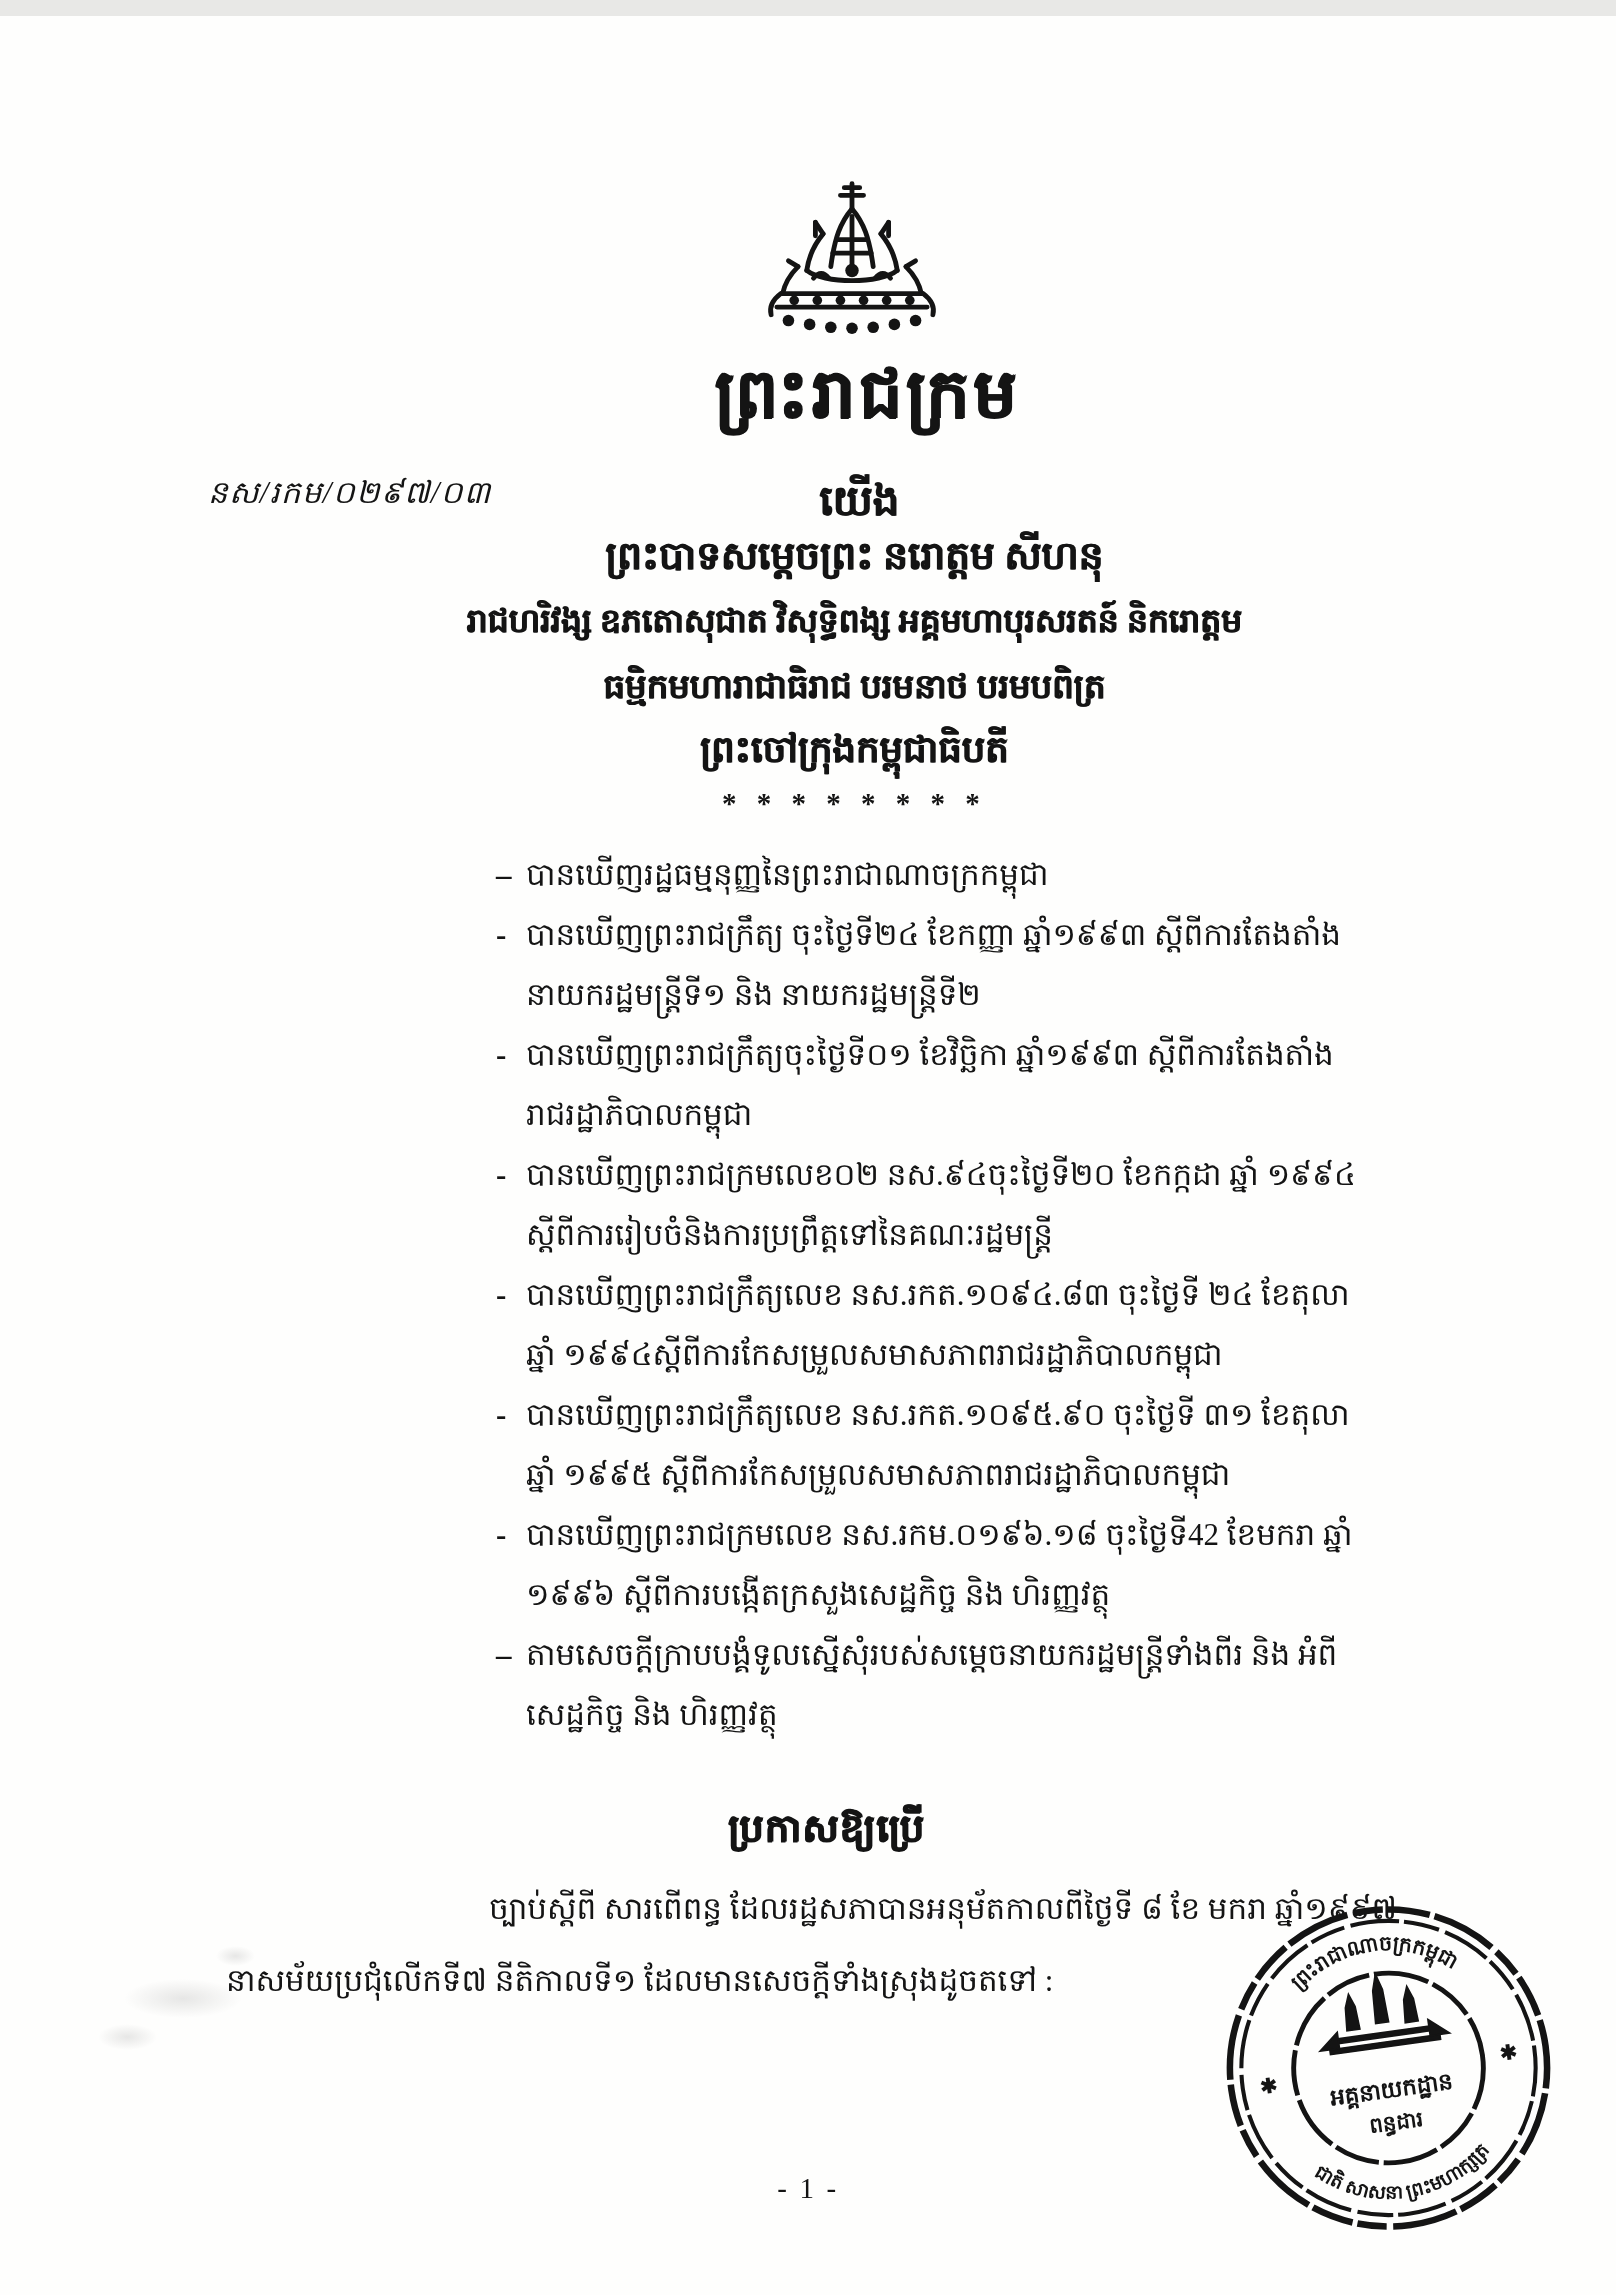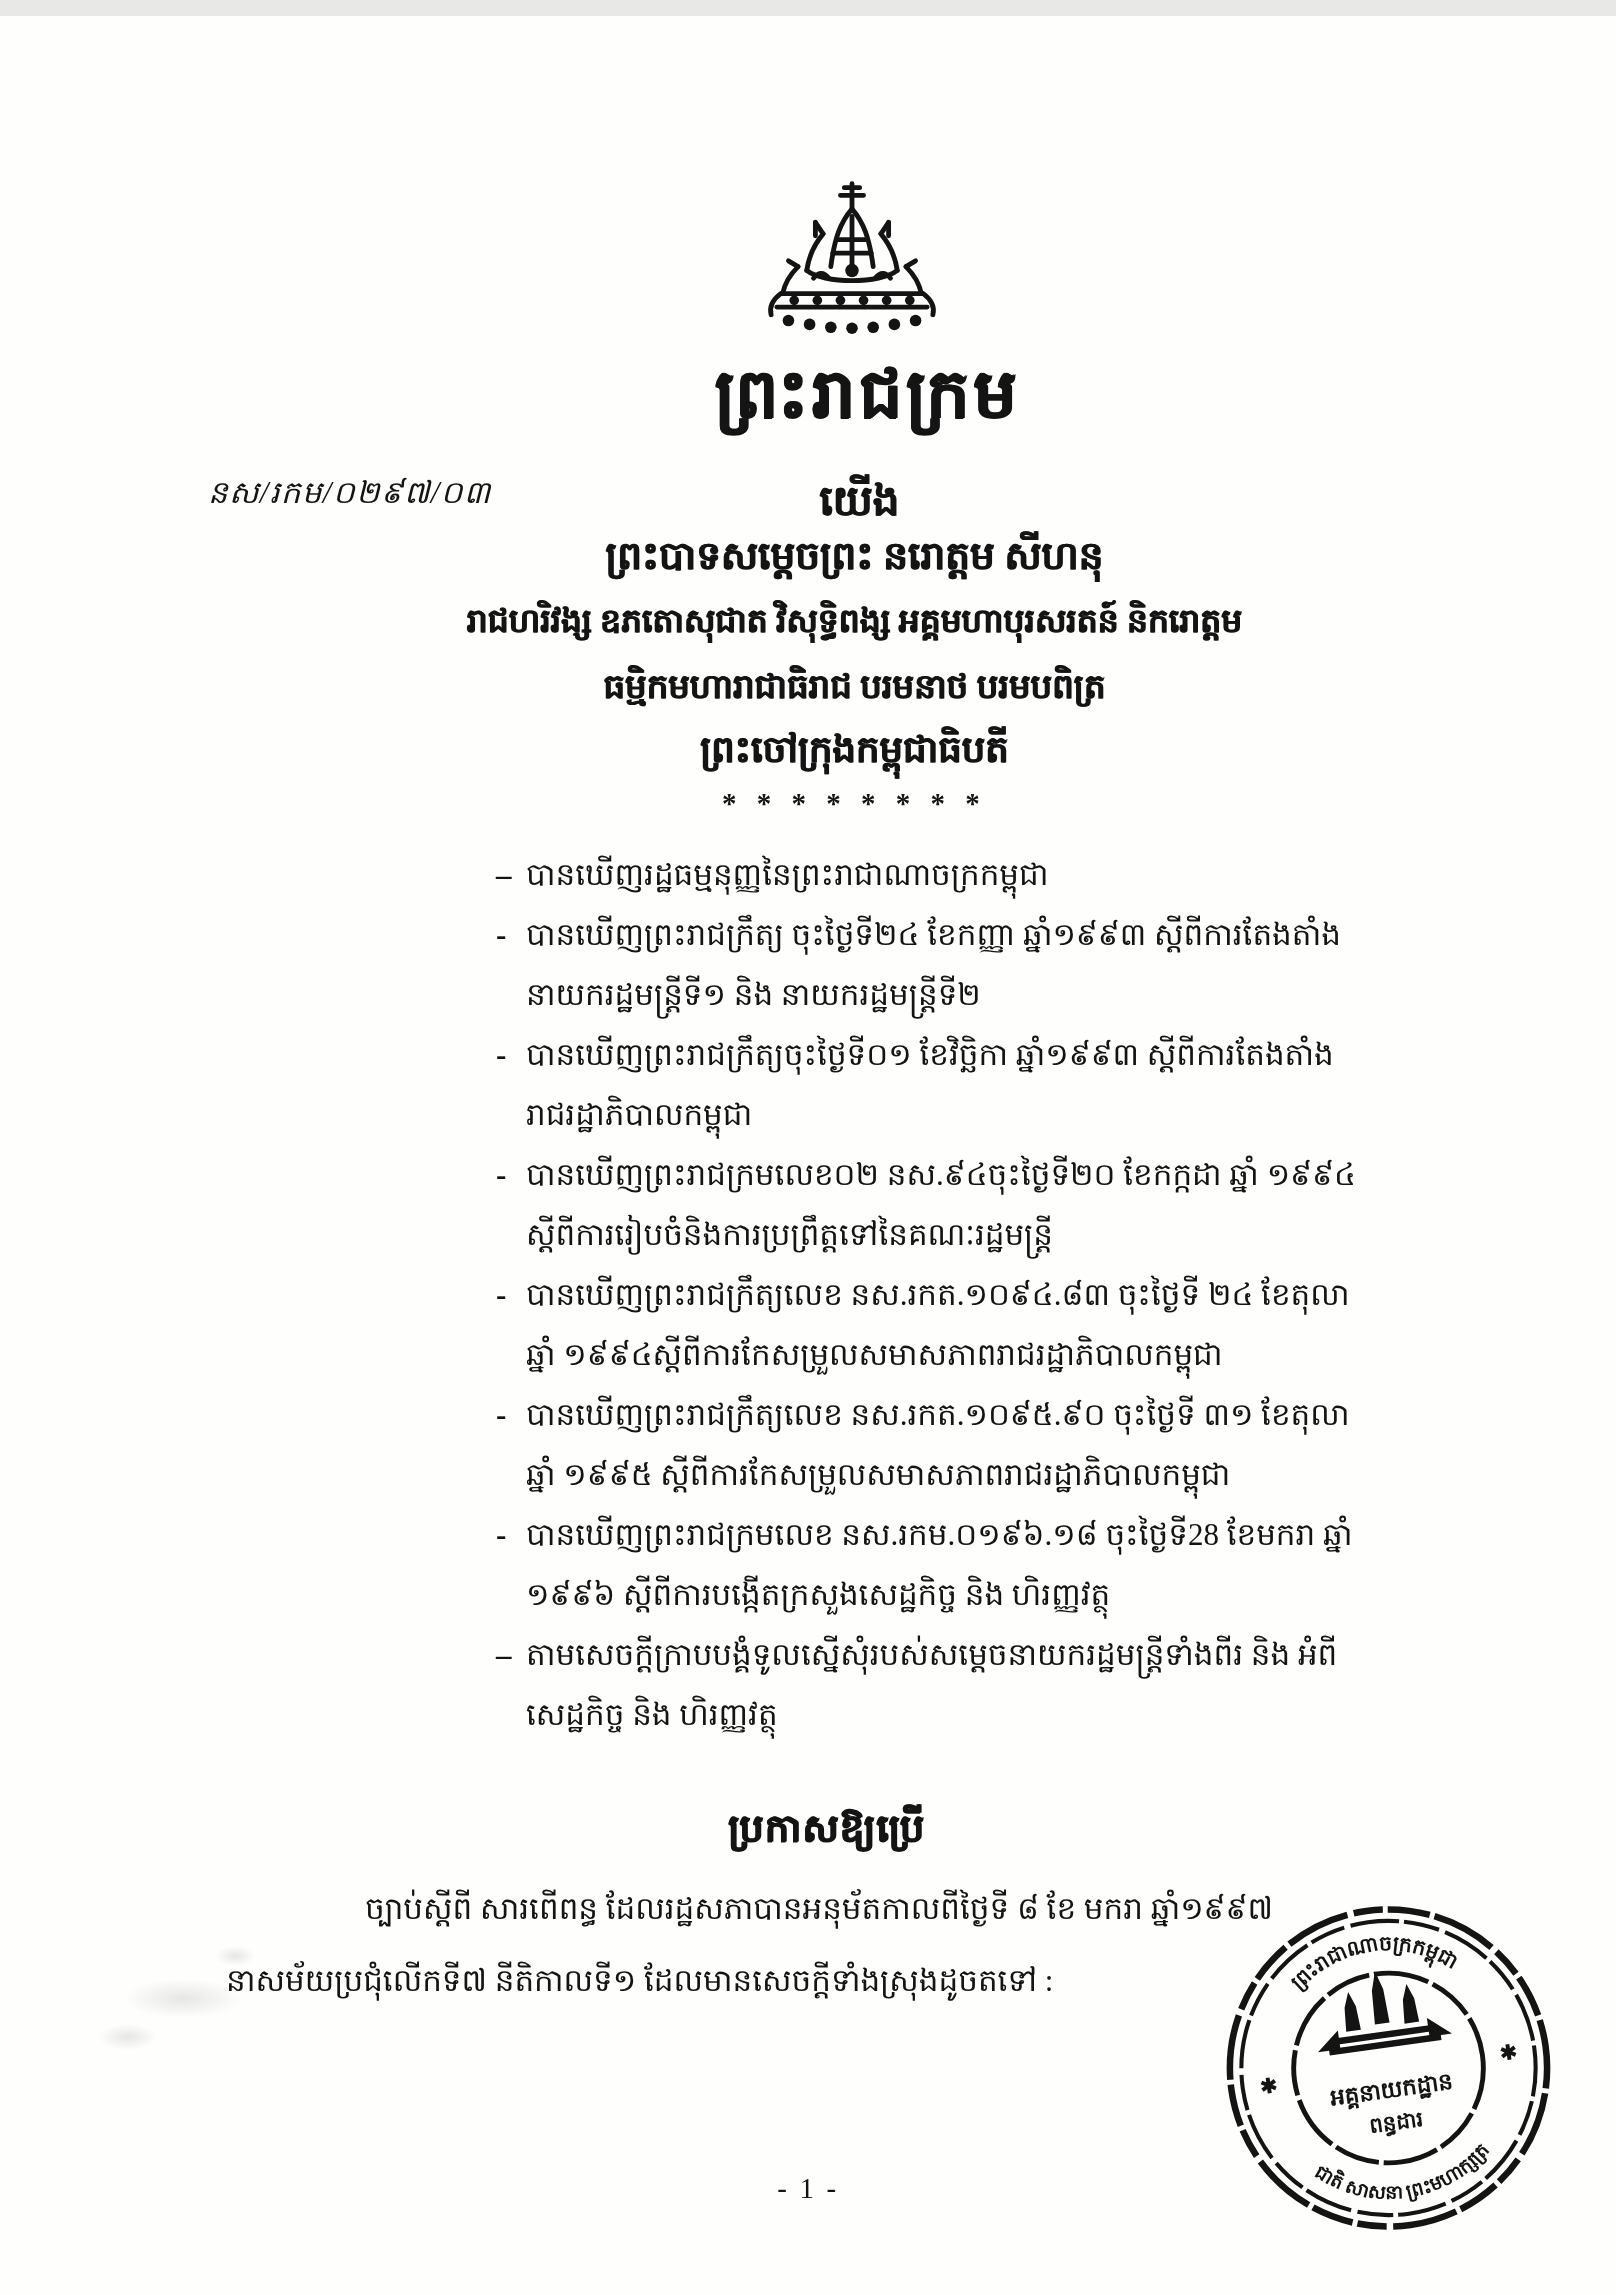--- a/index.html
+++ b/index.html
@@ -58,21 +58,21 @@
     top:1788px;
     font-size:38px;font-weight:bold;
     text-shadow:1.3px 0 0 currentColor,0 0.7px 0 currentColor;
     padding-left:18.3px;
     letter-spacing:1.3px;
   }
   .closing-paragraph{
     top:1857px;left:226px;width:1295px;
     font-size:31px;line-height:72px;
   }
-  .closing-paragraph .pline-1{text-indent:139px;}
+  .closing-paragraph .pline-1{text-indent:139px;text-align:center;}
 
   .seal-wrap{top:1885px;left:1225px;width:327px;height:334px;transform:rotate(-8deg);}
   .seal-wrap svg{width:100%;height:100%;}
 
   .page-number{top:2156px;font-size:29px;letter-spacing:2.6px;padding-left:0;}
 
   .scan-smudge{
     border-radius:50%;
     background:radial-gradient(closest-side,rgba(60,60,60,.35),rgba(60,60,60,0));
     opacity:.35;
@@ -173,21 +173,21 @@
       <div class="bullet">
         <span class="marker">-</span>
         <div class="bullet-body">
           <div class="bline">បានឃើញព្រះរាជក្រឹត្យលេខ នស.រកត.១០៩៥.៩០ ចុះថ្ងៃទី ៣១ ខែតុលា</div>
           <div class="bline">ឆ្នាំ ១៩៩៥ ស្តីពីការកែសម្រួលសមាសភាពរាជរដ្ឋាភិបាលកម្ពុជា</div>
         </div>
       </div>
       <div class="bullet">
         <span class="marker">-</span>
         <div class="bullet-body">
-          <div class="bline">បានឃើញព្រះរាជក្រមលេខ នស.រកម.០១៩៦.១៨ ចុះថ្ងៃទី28 ខែមករា ឆ្នាំ</div>
+          <div class="bline">បានឃើញព្រះរាជក្រមលេខ នស.រកម.០១៩៦.១៨ ចុះថ្ងៃទី42 ខែមករា ឆ្នាំ</div>
           <div class="bline">១៩៩៦ ស្តីពីការបង្កើតក្រសួងសេដ្ឋកិច្ច និង ហិរញ្ញវត្ថុ</div>
         </div>
       </div>
       <div class="bullet">
         <span class="marker">–</span>
         <div class="bullet-body">
           <div class="bline">តាមសេចក្តីក្រាបបង្គំទូលស្នើសុំរបស់សម្តេចនាយករដ្ឋមន្ត្រីទាំងពីរ និង អំពី</div>
           <div class="bline">សេដ្ឋកិច្ច និង ហិរញ្ញវត្ថុ</div>
         </div>
       </div>

